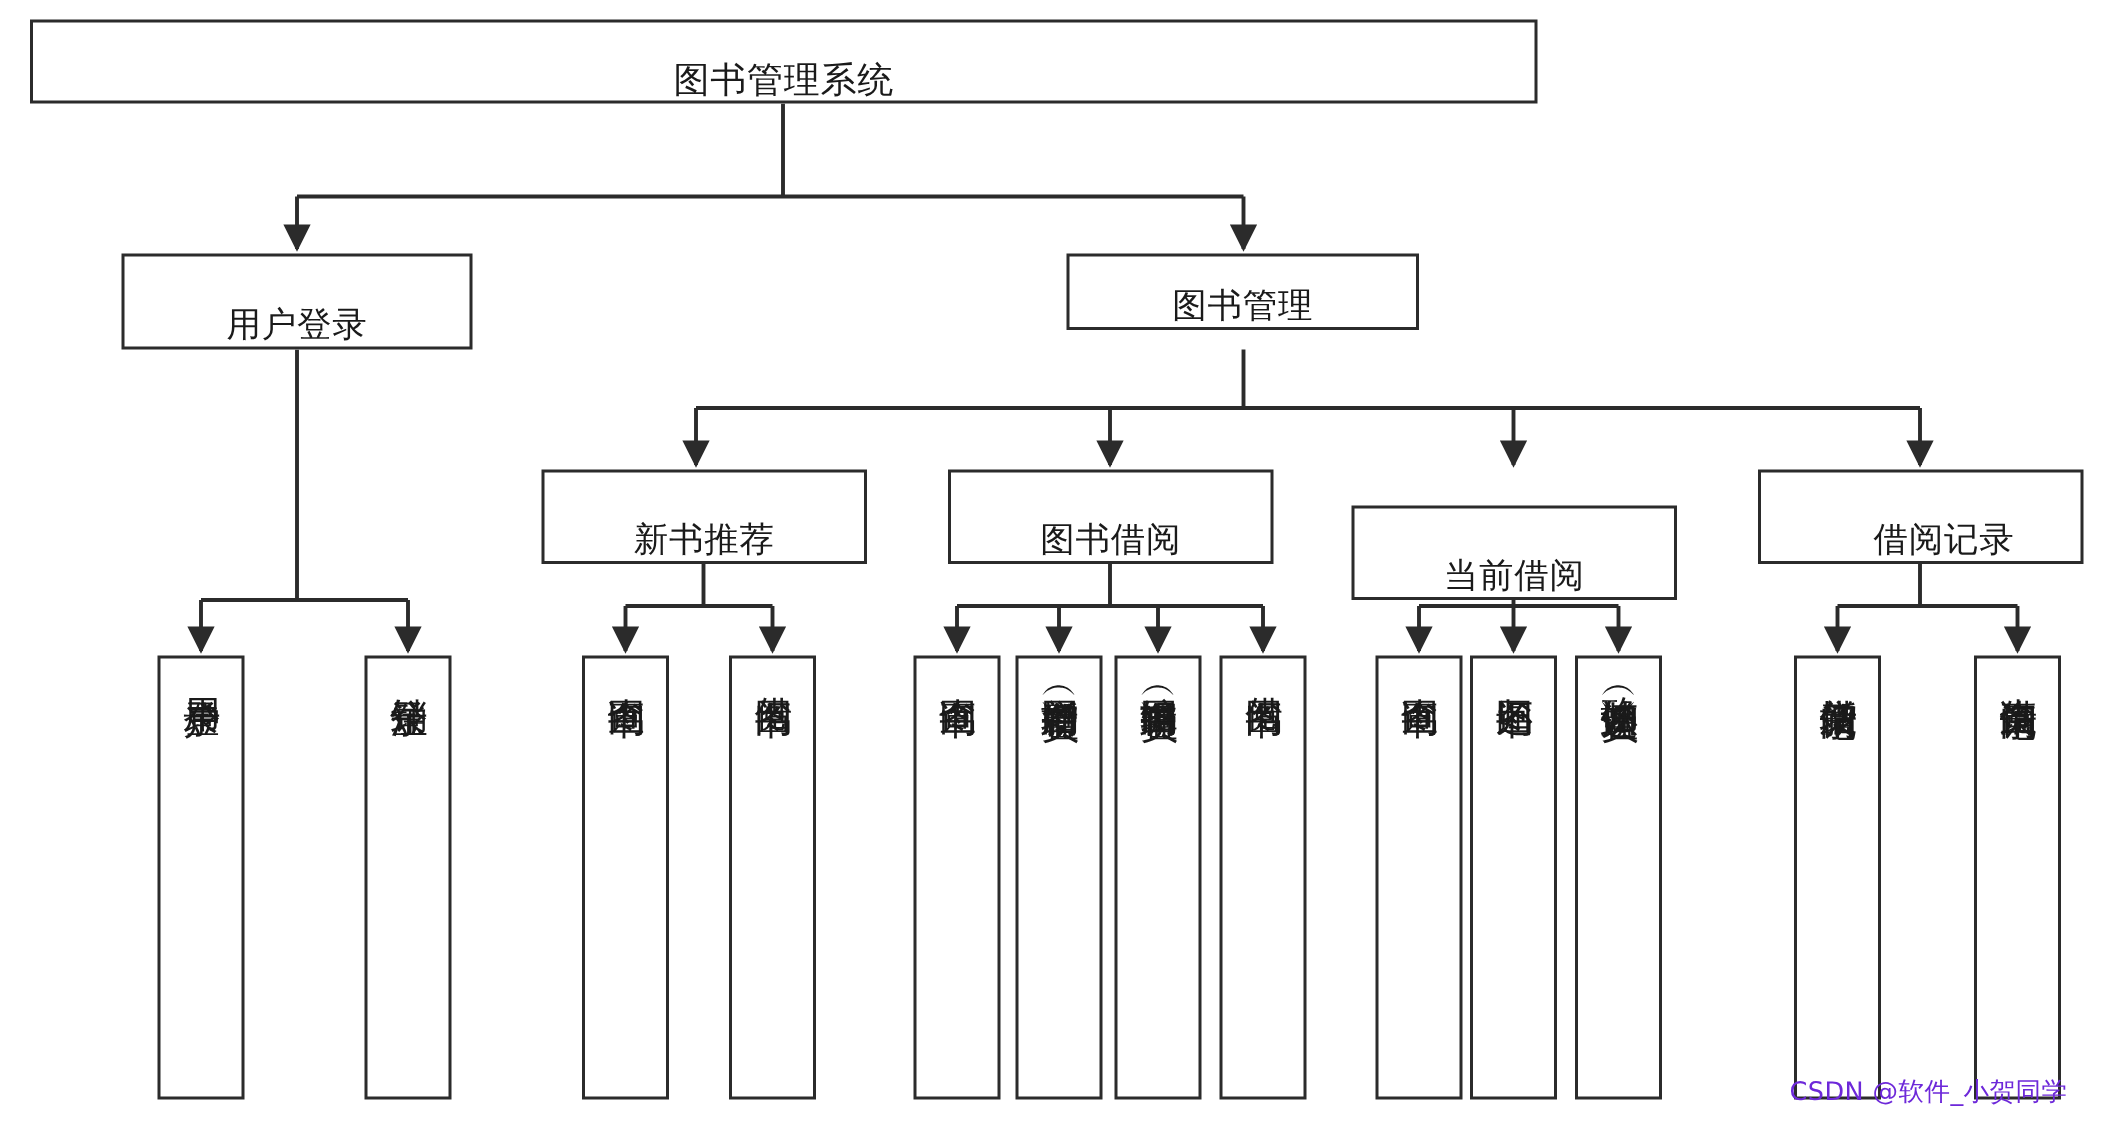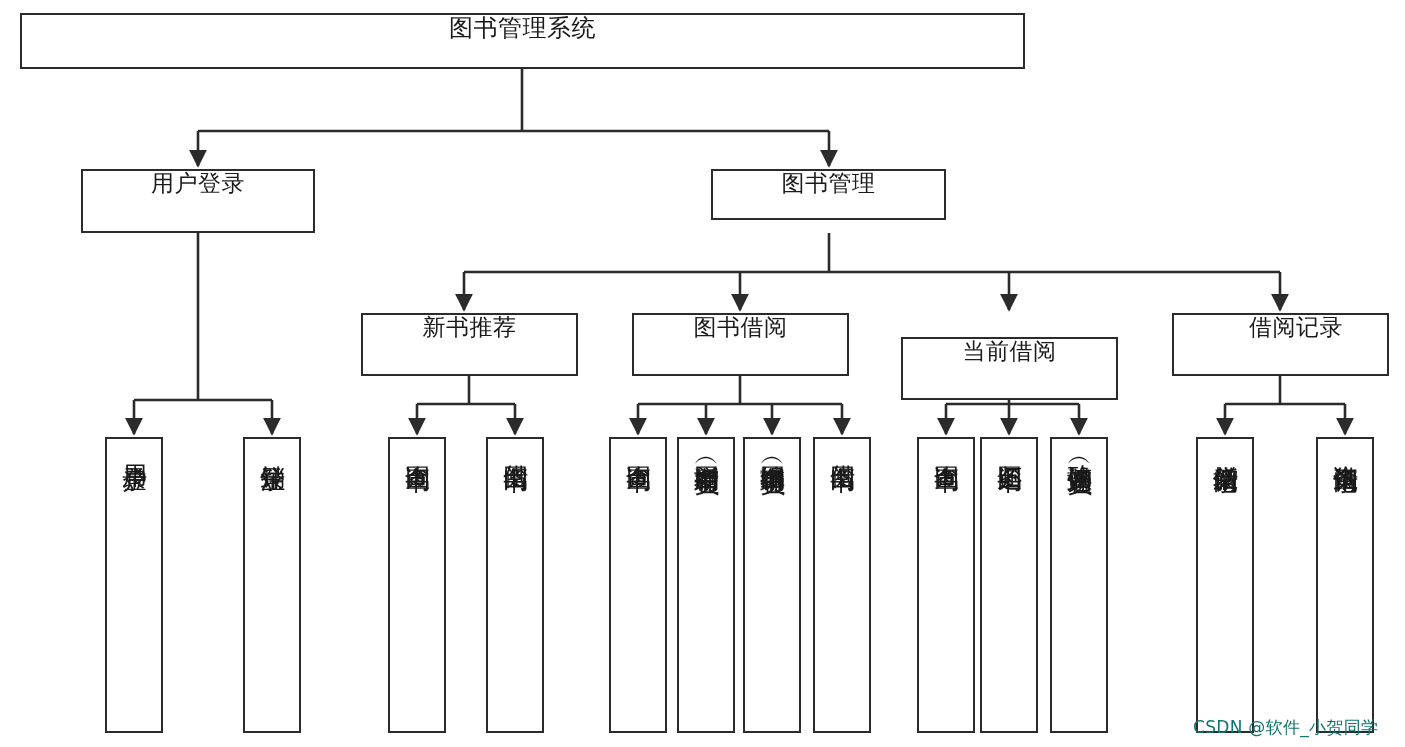--- a/index.html
+++ b/index.html
@@ -26,21 +26,21 @@
     width: 1405px;
     height: 747px;
     pointer-events: none;
   }
   .node {
     position: absolute;
     box-sizing: border-box;
     background: #ffffff;
     border: 2px solid #2b2b2b;
     display: flex;
-    align-items: flex-start;
+    align-items: flex-end;
     justify-content: center;
     color: #1a1a1a;
   }
   .node .label {
     display: block;
     text-align: center;
     line-height: 1.12;
     white-space: nowrap;
   }
   .node.horiz .label {
@@ -61,21 +61,21 @@
     font-size: 25px;
     line-height: 1.05;
     letter-spacing: 1px;
   }
   .node.vert.tall .label {
     font-size: 25px;
   }
   .watermark {
     position: absolute;
     font-size: 17px;
-    color: #0f766e;
+    color: #6d28d9;
     white-space: nowrap;
     letter-spacing: 0.3px;
   }
 </style>
 </head>
 <body>
 
 <div id="diagram-root">
 
   <svg class="edges" viewBox="0 0 1405 747">

